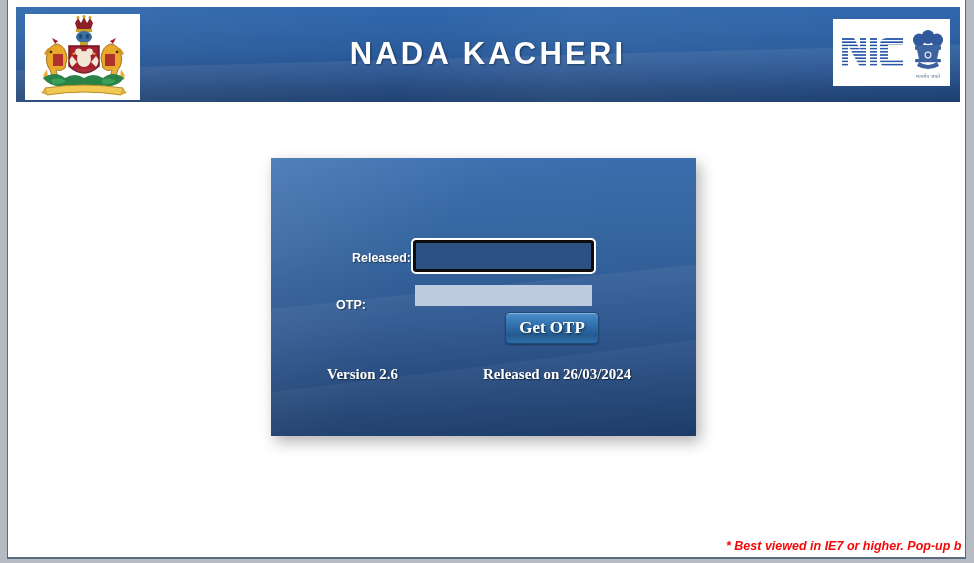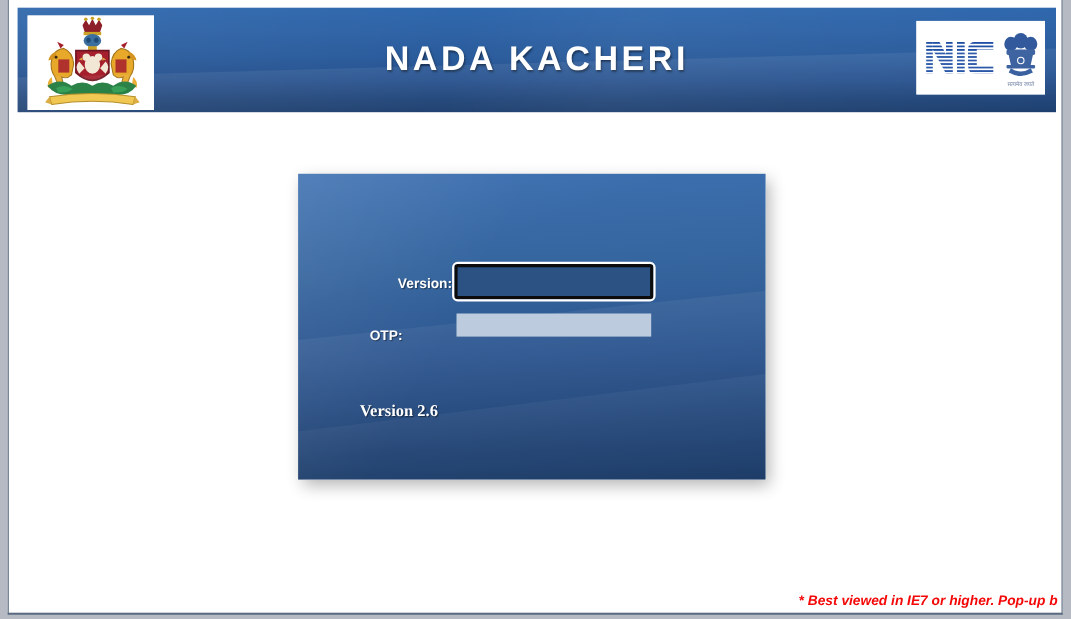--- a/index.html
+++ b/index.html
@@ -349,28 +349,30 @@
           <text x="95" y="59" font-family="'Liberation Sans', sans-serif" font-size="5" fill="#6a7ca0" text-anchor="middle">सत्यमेव जयते</text>
         </svg>
       </div>
 
     </div>
 
     <div id="login-panel">
       <div class="streak-a"></div>
       <div class="streak-b"></div>
 
-      <div id="label-mobile" class="form-label">Version:</div>
+      <div id="label-mobile" class="form-label">Released:</div>
       <input id="input-mobile" type="text" autocomplete="off" value="" style="">
 
       <div id="label-otp" class="form-label">OTP:</div>
       <input id="input-otp" type="text" autocomplete="off" value="" style="">
 
+      <button id="btn-getotp" type="button">Get OTP</button>
 
       <div id="version-no" class="version-text">Version 2.6</div>
+      <div id="release-date" class="version-text">Released on 26/03/2024</div>
     </div>
 
     <div id="footer-note">* Best viewed in IE7 or higher. Pop-up b</div>
 
   </div>
 
   <div id="right-gutter"></div>
   <div id="bottom-gutter"></div>
 
 </div>

